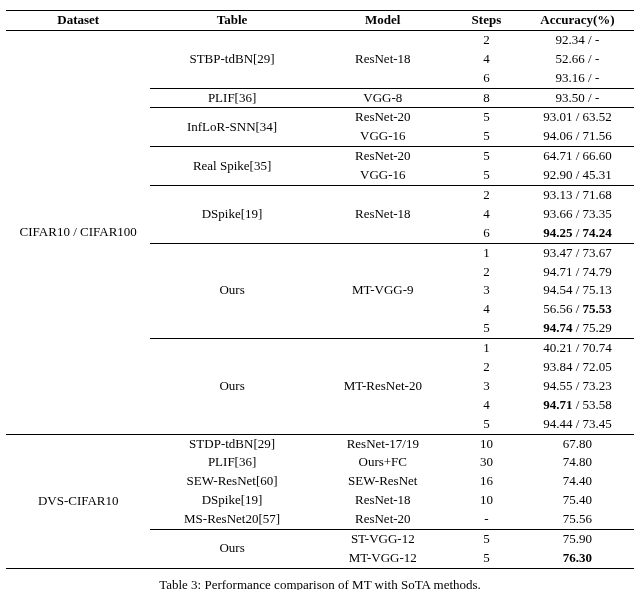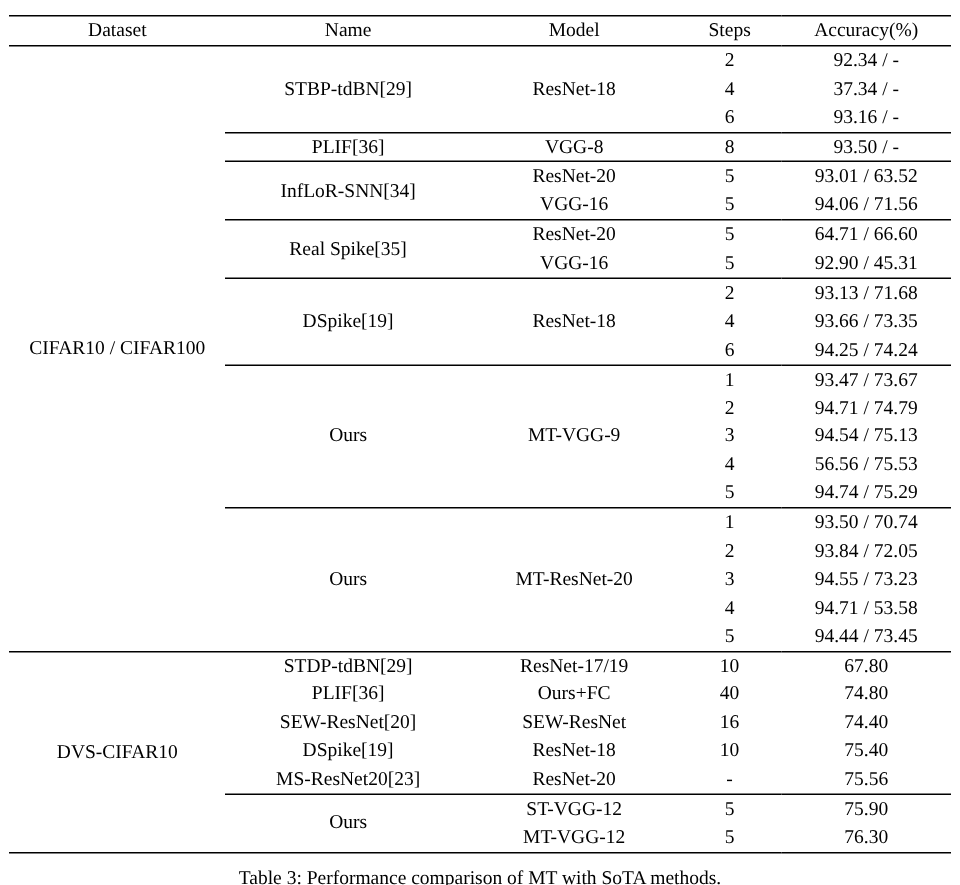--- a/index.html
+++ b/index.html
@@ -18,28 +18,28 @@
     table-layout: fixed;
   }
   td, th {
     padding: 1px 4px;
     text-align: center;
     vertical-align: middle;
     font-weight: normal;
     line-height: 1.3;
   }
   th {
-    font-weight: normal;
+    font-weight: bold;
   }
   .top-rule    { border-top: 1.2px solid #000; }
   .mid-rule    { border-top: 0.6px solid #000; }
   .bottom-rule { border-bottom: 1.2px solid #000; }
   
   .part-rule { border-top: 0.6px solid #000; }
-  b { font-weight: normal; }
+  b { font-weight: bold; }
   col.c-ds   { width: 23%; }
   col.c-name { width: 26%; }
   col.c-mod  { width: 22%; }
   col.c-step { width: 11%; }
   col.c-acc  { width: 18%; }
   .caption {
     text-align: center;
     font-size: 13px;
     padding-top: 8px;
   }
@@ -52,36 +52,36 @@
     <col class="c-ds">
       <col class="c-name">
       <col class="c-mod">
       <col class="c-step">
       <col class="c-acc">
   </colgroup>
   <tbody>
 
     <tr class="top-rule">
       <th>Dataset</th>
-      <th>Name</th>
+      <th>Table</th>
       <th>Model</th>
       <th>Steps</th>
       <th>Accuracy(%)</th>
     </tr>
 
     <tr class="mid-rule">
       <td rowspan="21">CIFAR10 / CIFAR100</td>
       <td rowspan="3">STBP-tdBN[29]</td>
       <td rowspan="3">ResNet-18</td>
       <td>2</td>
       <td>92.34 / -</td>
     </tr>
     <tr>
       <td>4</td>
-      <td>37.34 / -</td>
+      <td>52.66 / -</td>
     </tr>
     <tr>
       <td>6</td>
       <td>93.16 / -</td>
     </tr>
 
     <tr>
       <td class="part-rule">PLIF[36]</td>
       <td class="part-rule">VGG-8</td>
       <td class="part-rule">8</td>
@@ -147,21 +147,21 @@
     </tr>
     <tr>
       <td>5</td>
       <td><b>94.74</b><span> / 75.29</span></td>
     </tr>
 
     <tr>
       <td class="part-rule" rowspan="5">Ours</td>
       <td class="part-rule" rowspan="5">MT-ResNet-20</td>
       <td class="part-rule">1</td>
-      <td class="part-rule">93.50 / 70.74</td>
+      <td class="part-rule">40.21 / 70.74</td>
     </tr>
     <tr>
       <td>2</td>
       <td>93.84 / 72.05</td>
     </tr>
     <tr>
       <td>3</td>
       <td>94.55 / 73.23</td>
     </tr>
     <tr>
@@ -176,37 +176,37 @@
     <tr class="mid-rule">
       <td rowspan="7">DVS-CIFAR10</td>
       <td>STDP-tdBN[29]</td>
       <td>ResNet-17/19</td>
       <td>10</td>
       <td>67.80</td>
     </tr>
     <tr>
       <td>PLIF[36]</td>
       <td>Ours+FC</td>
-      <td>40</td>
+      <td>30</td>
       <td>74.80</td>
     </tr>
     <tr>
-      <td>SEW-ResNet[20]</td>
+      <td>SEW-ResNet[60]</td>
       <td>SEW-ResNet</td>
       <td>16</td>
       <td>74.40</td>
     </tr>
     <tr>
       <td>DSpike[19]</td>
       <td>ResNet-18</td>
       <td>10</td>
       <td>75.40</td>
     </tr>
     <tr>
-      <td>MS-ResNet20[23]</td>
+      <td>MS-ResNet20[57]</td>
       <td>ResNet-20</td>
       <td>-</td>
       <td>75.56</td>
     </tr>
     <tr>
       <td class="part-rule" rowspan="2">Ours</td>
       <td class="part-rule">ST-VGG-12</td>
       <td class="part-rule">5</td>
       <td class="part-rule">75.90</td>
     </tr>

